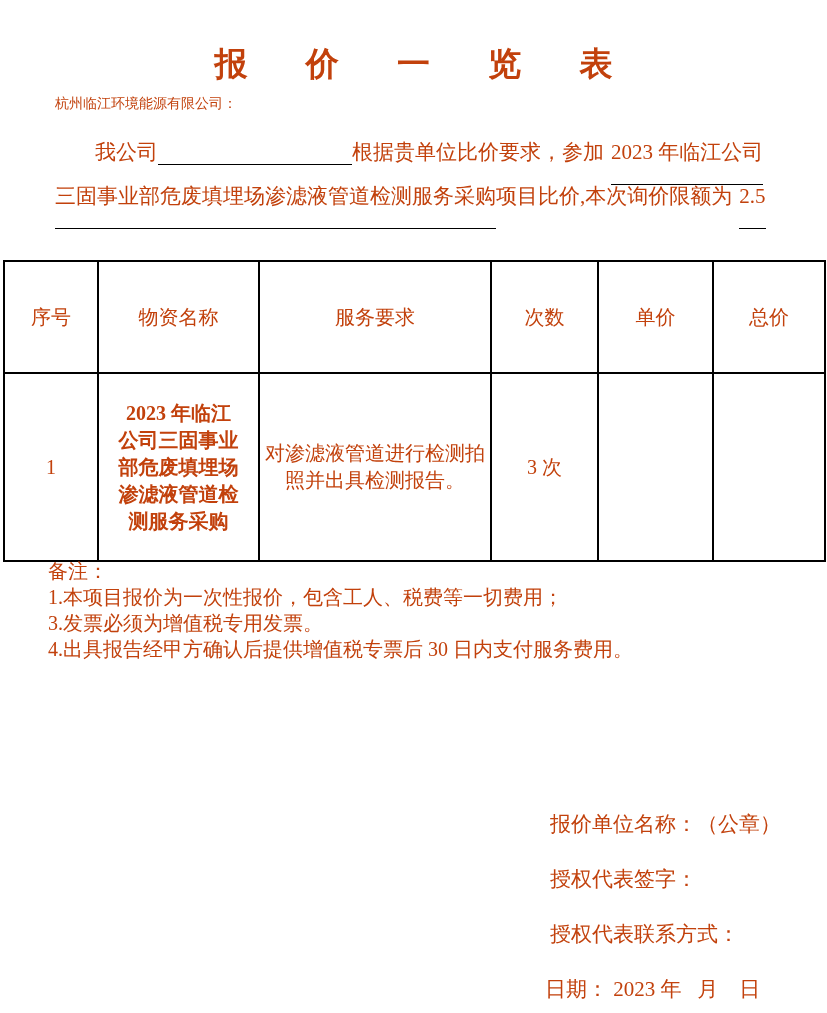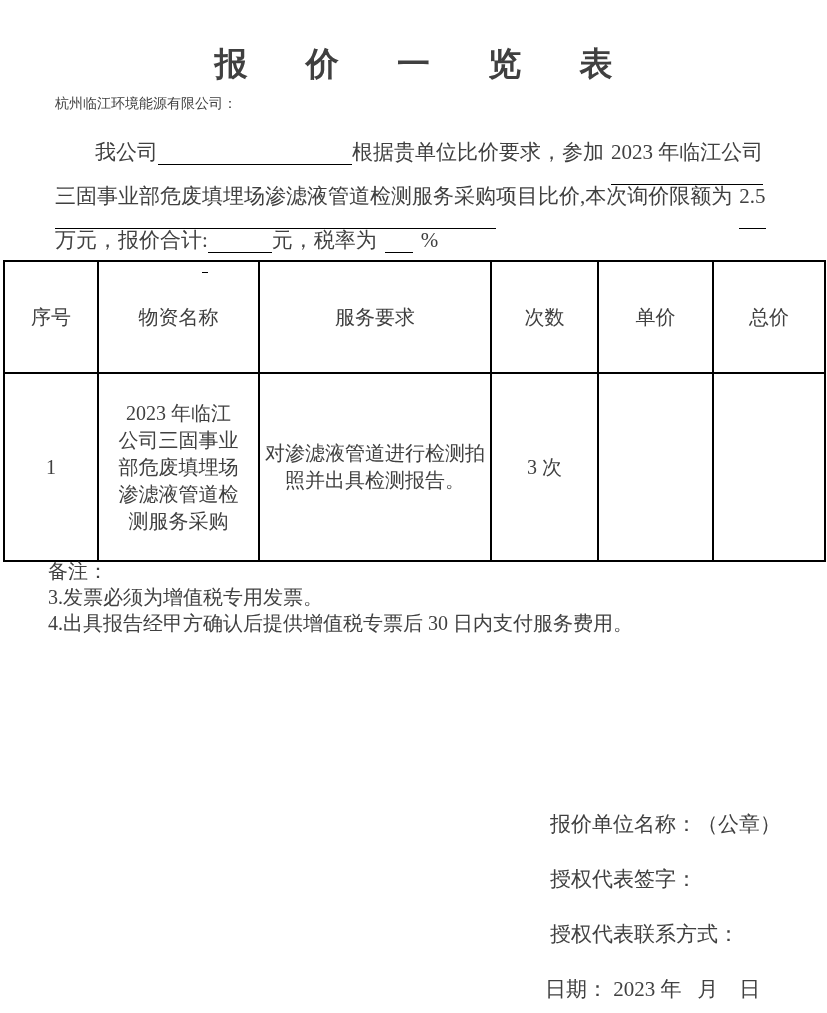--- a/index.html
+++ b/index.html
@@ -1,21 +1,21 @@
 <!DOCTYPE html>
 <html><head>
 <meta charset="utf-8">
 <style>
   html, body { margin: 0; padding: 0; background: #ffffff; }
   .page {
     position: relative;
     width: 827px;
     height: 1013px;
     background: #ffffff;
-    color: #404040;
+    color: #c2410c;
     font-family: "Liberation Serif", "DejaVu Serif", serif;
     overflow: hidden;
   }
   .title {
     position: absolute;
     top: 42px; left: 0;
     width: 100%;
     padding-left: 25px;
     box-sizing: border-box;
     margin: 0;
@@ -64,21 +64,21 @@
   .qtable th, .qtable td {
     border: 2px solid #000;
     text-align: center;
     vertical-align: middle;
     font-weight: normal;
     padding: 0;
     line-height: 27px;
   }
   .qtable thead tr { height: 112px; }
   .qtable tbody tr { height: 188px; }
-  .cell-inner-name { width: 122px; margin: 16px auto; }
+  .cell-inner-name { width: 122px; margin: 16px auto; font-weight: bold; }
   .cell-inner-service { width: 226px; margin: 0 auto; }
 
   .notes {
     position: absolute;
     left: 48px; top: 558px;
     font-size: 20px;
     line-height: 26px;
   }
   .notes-label { }
 
@@ -102,23 +102,20 @@
   <h1 class="title">报 价 一 览 表</h1>
 
   <div class="addressee">杭州临江环境能源有限公司：</div>
 
   <div class="intro">
     <div class="line line1">
       <span>我公司</span><span class="blank blank-company"></span><span>根据贵单位比价要求，参加</span><span class="sp"></span><span class="u">2023 年临江公司</span>
     </div>
     <div class="line line2">
       <span class="u">三固事业部危废填埋场渗滤液管道检测服务采购</span><span>项目比价,本次询价限额为</span><span class="sp"></span><span class="u">2.5</span>
-    </div>
-    <div class="line line3">
-      <span>万元，报价合计</span><span class="u">:</span><span class="blank blank-total"></span><span>元，税率为</span><span class="blank blank-tax"></span><span>%</span>
     </div>
   </div>
 
   <table class="qtable">
     <colgroup>
       <col style="width:94px">
         <col style="width:161px">
         <col style="width:232px">
       <col style="width:107px">
         <col style="width:115px">
@@ -145,20 +142,21 @@
         </td>
         <td>3 次</td>
         <td></td>
         <td></td>
       </tr>
     </tbody>
   </table>
 
   <div class="notes">
     <div class="notes-label">备注：</div>
+    <div class="note-item">1.本项目报价为一次性报价，包含工人、税费等一切费用；</div>
     <div class="note-item">3.发票必须为增值税专用发票。</div>
     <div class="note-item">4.出具报告经甲方确认后提供增值税专票后 30 日内支付服务费用。</div>
   </div>
 
   <div class="signature">
     <div class="sig-line sig-indent">报价单位名称：（公章）</div>
     <div class="sig-line sig-indent">授权代表签字：</div>
     <div class="sig-line sig-indent">授权代表联系方式：</div>
     <div class="sig-line">日期： 2023 年   月    日</div>
   </div>

